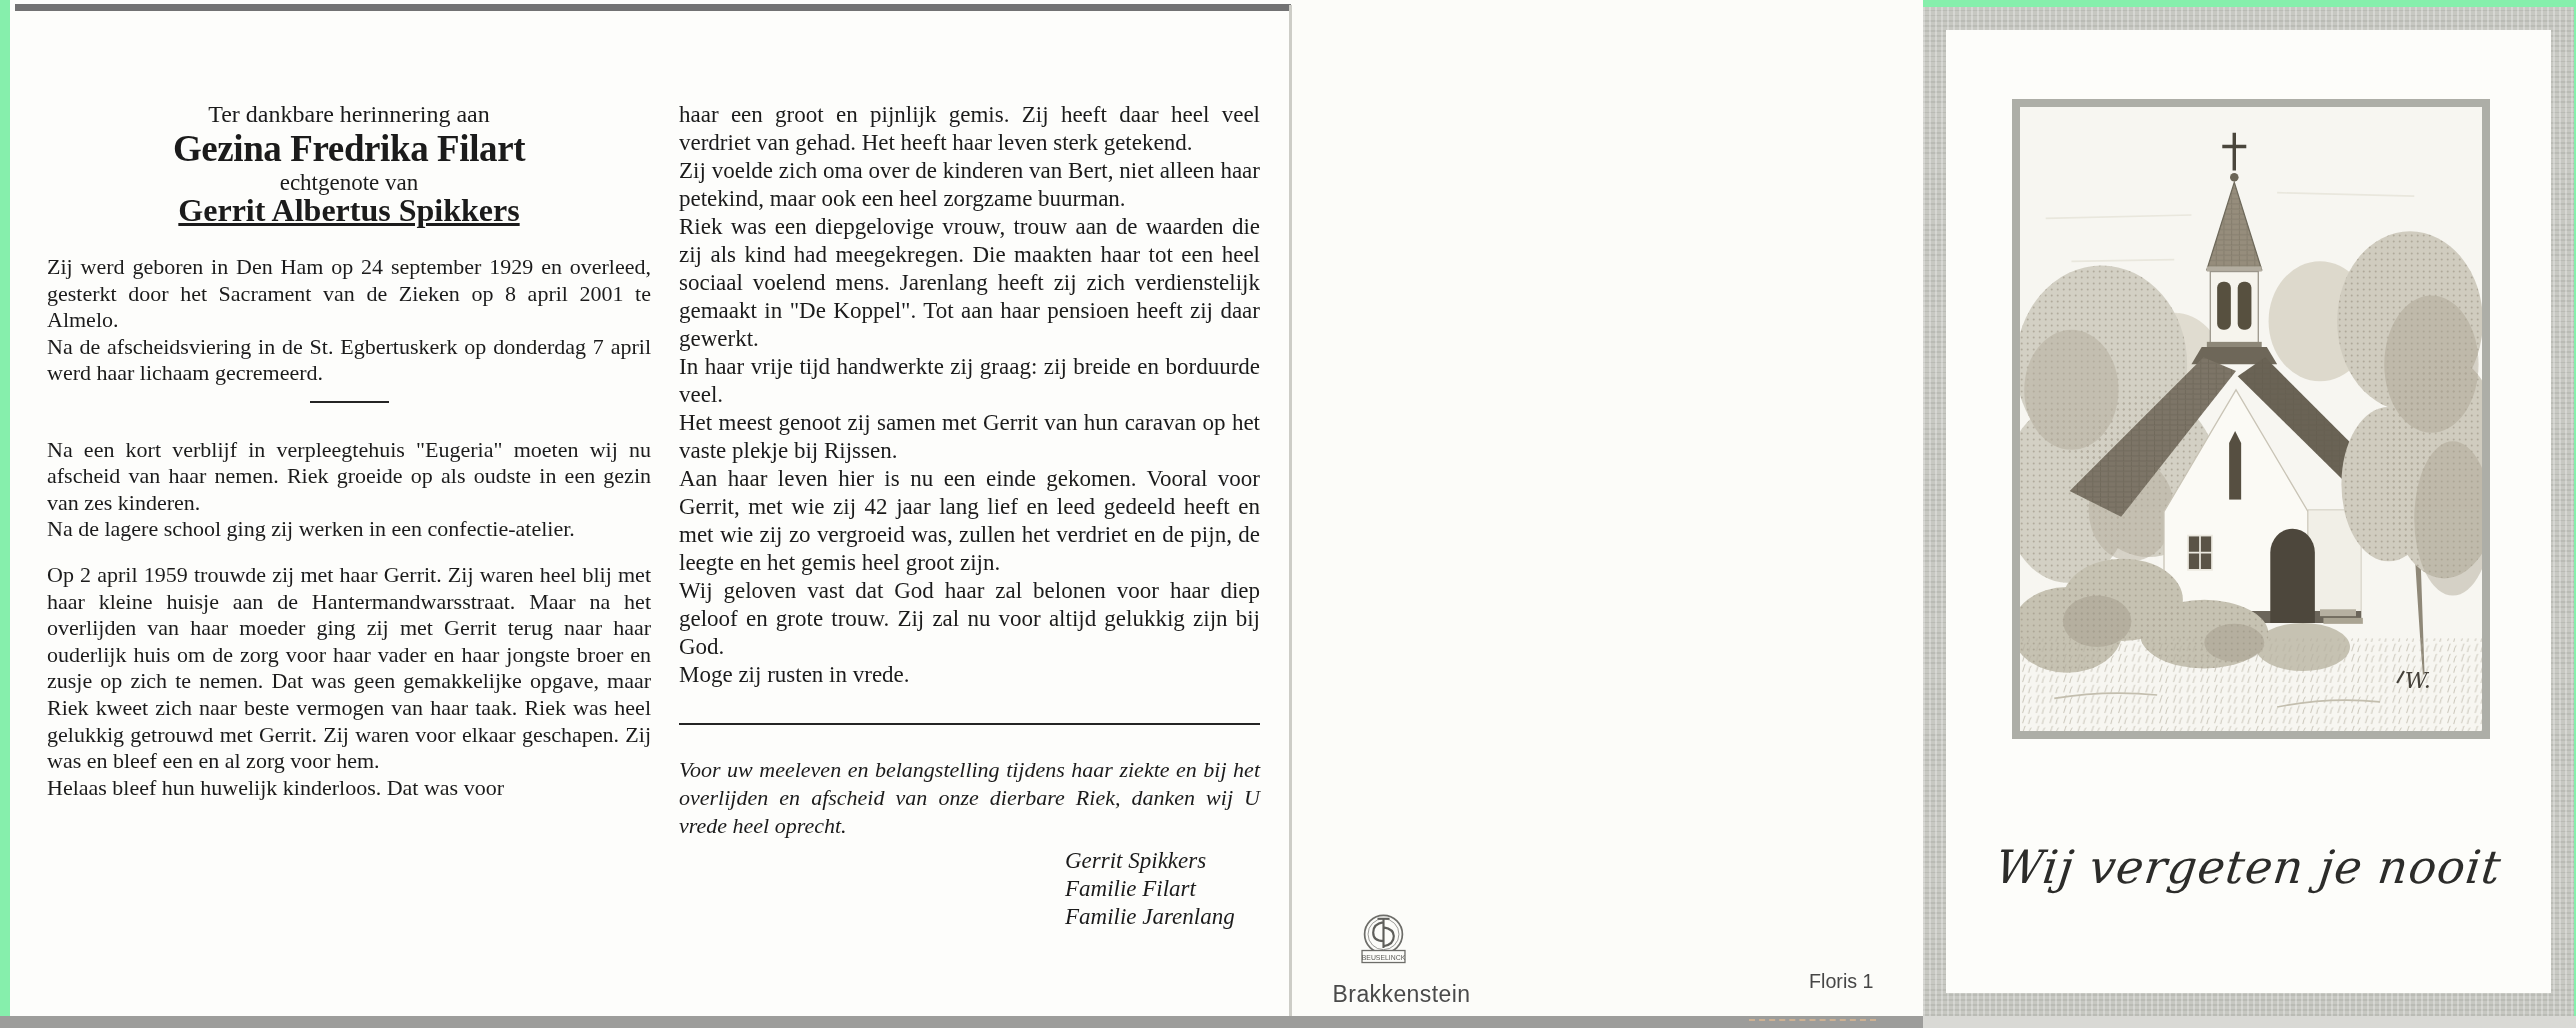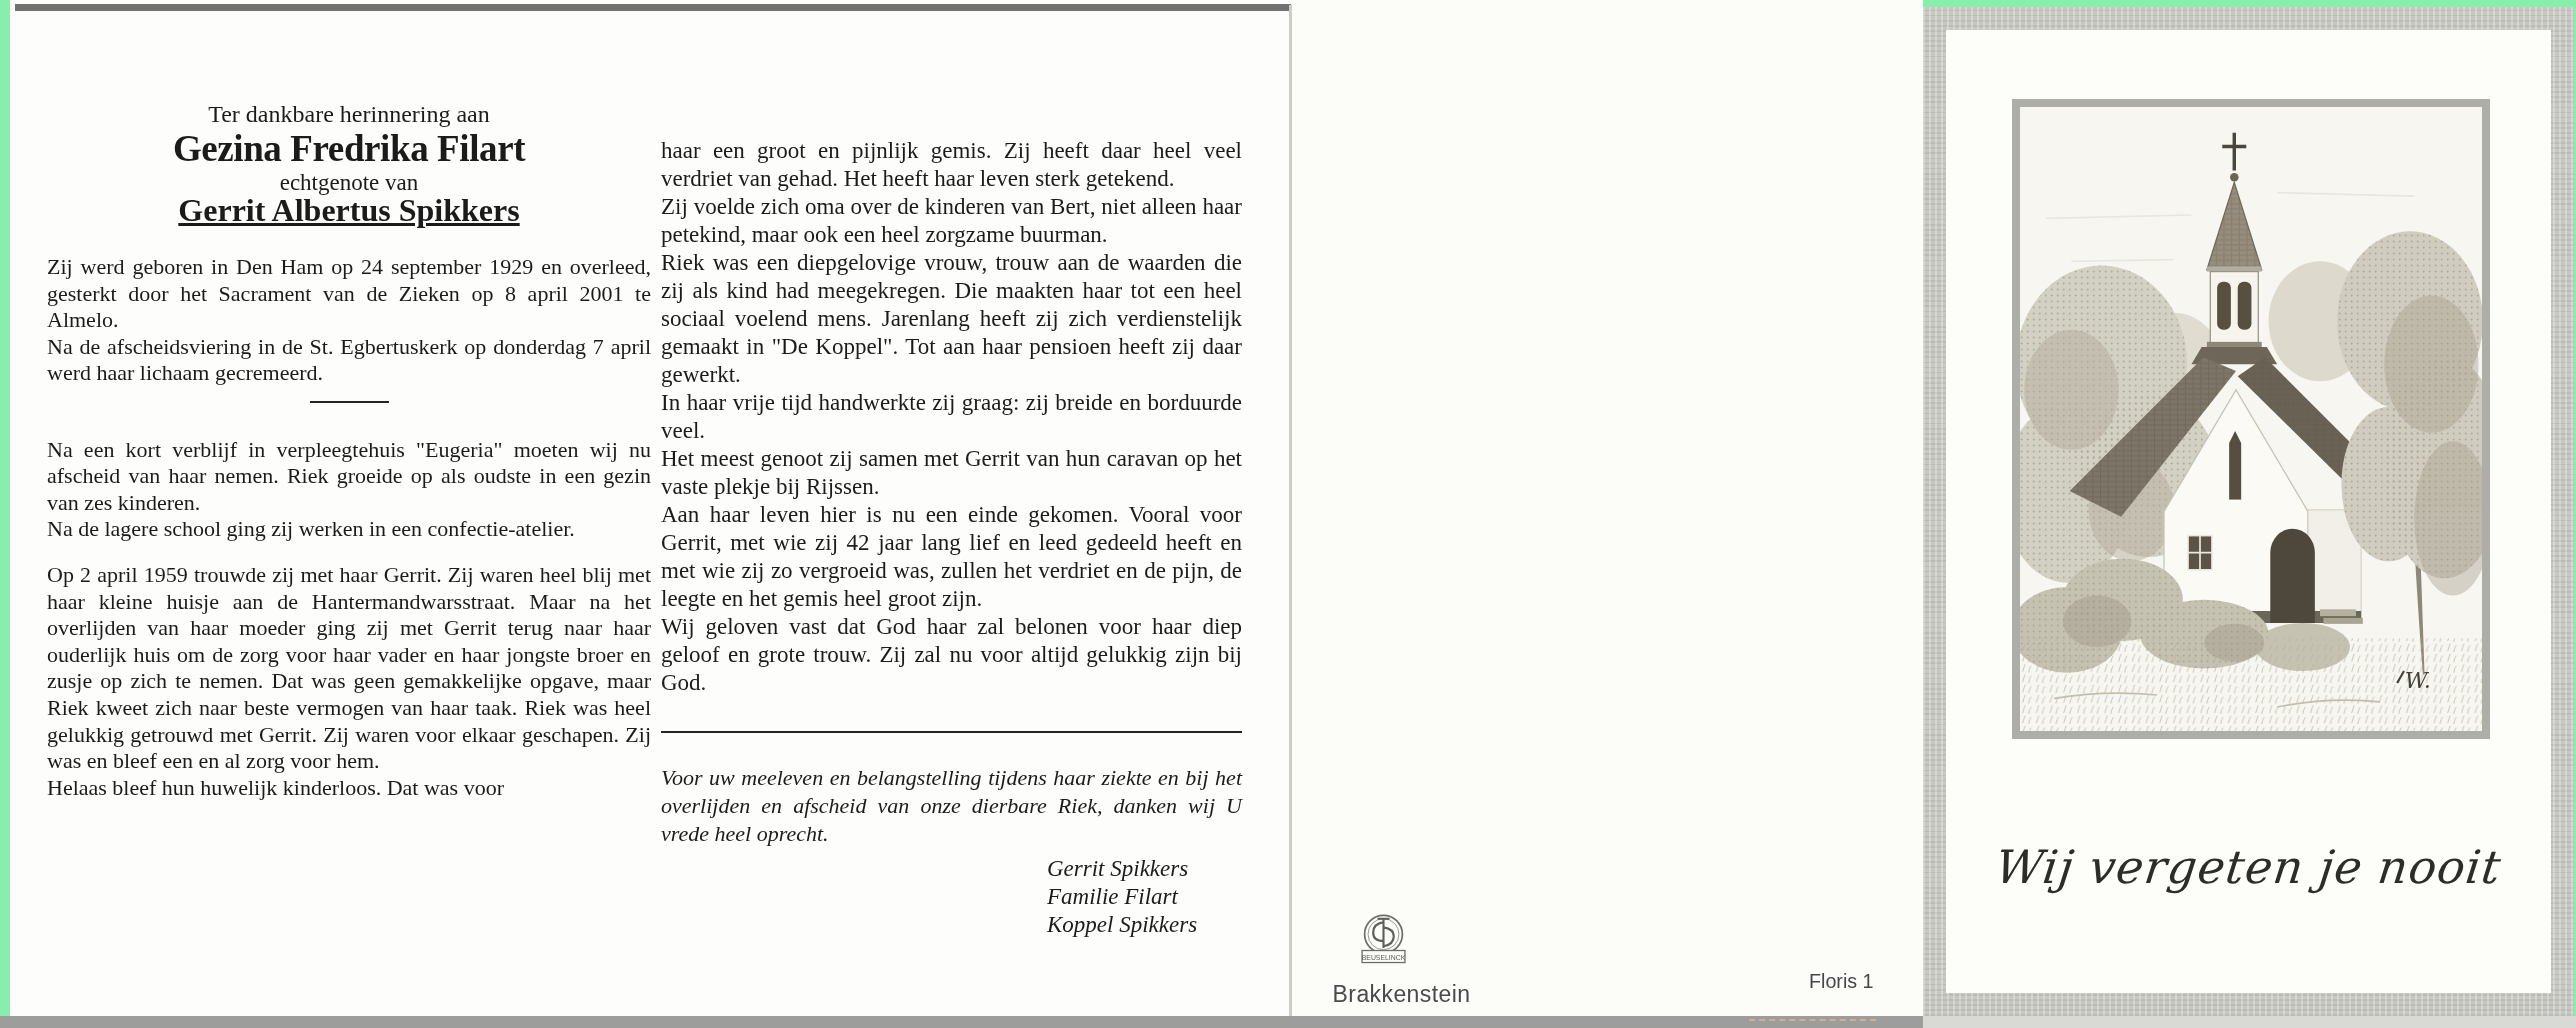--- a/index.html
+++ b/index.html
@@ -12,21 +12,21 @@
              background:linear-gradient(90deg,#ececе8,#d7d7d1 55%,#efefeb);}
   .top-edge{position:absolute;left:15.4px;top:4.3px;width:1276px;height:6.9px;background:#59595b;opacity:.85;}
   .fold-line{position:absolute;left:1289px;top:5.1px;width:2.6px;height:1016px;background:#cdcdc7;}
   .bottom-band-left{position:absolute;left:0;top:1016px;width:1923px;height:12px;background:#9d9d9b;}
   .bottom-band-right{position:absolute;left:1923px;top:1016px;width:653px;height:12px;background:#d9d9d5;}
 
   
   .col{position:absolute;text-align:justify;}
   .col p{margin:0;}
   .col-left{left:47px;top:101px;width:604px;font-size:22px;line-height:26.6px;}
-  .col-mid{left:661px;top:101px;width:581px;font-size:23px;line-height:28px;margin-top:36px;}
+  .col-mid{left:679px;top:101px;width:581px;font-size:23px;line-height:28px;}
   .header-intro{text-align:center;font-size:24px;margin:5.1px 0 0;}
   .header-name{text-align:center;font-size:37px;font-weight:bold;letter-spacing:-0.4px;margin:60px 0 0;line-height:41px;}
   .header-rel{text-align:center;font-size:23px;margin:31px 0 0;line-height:27.4px;}
   .header-spouse{text-align:center;font-size:32px;font-weight:bold;margin:5.1px 0 0;line-height:29px;text-decoration:underline;}
   .first-par{margin-top:29px !important;}
   .sep-short{width:79px;border:0;border-top:2.6px solid #242424;margin:13.7px auto 34px;}
   .par-gap{margin-top:19px !important;}
   .rule-long{border:0;border-top:2.6px solid #242424;margin:34px 0 31px;}
   .ack{font-style:italic;font-size:22px;line-height:28px;}
   .sigs{margin-top:6.9px;font-style:italic;font-size:23px;line-height:28px;padding-left:386px;text-align:left;}
@@ -81,26 +81,27 @@
   </div>
 
   <div class="col col-mid">
     <p>haar een groot en pijnlijk gemis. Zij heeft daar heel veel verdriet van gehad. Het heeft haar leven sterk getekend.</p>
     <p>Zij voelde zich oma over de kinderen van Bert, niet alleen haar petekind, maar ook een heel zorgzame buurman.</p>
     <p>Riek was een diepgelovige vrouw, trouw aan de waarden die zij als kind had meegekregen. Die maakten haar tot een heel sociaal voelend mens. Jarenlang heeft zij zich verdienstelijk gemaakt in "De Koppel". Tot aan haar pensioen heeft zij daar gewerkt.</p>
     <p>In haar vrije tijd handwerkte zij graag: zij breide en borduurde veel.</p>
     <p>Het meest genoot zij samen met Gerrit van hun caravan op het vaste plekje bij Rijssen.</p>
     <p>Aan haar leven hier is nu een einde gekomen. Vooral voor Gerrit, met wie zij 42 jaar lang lief en leed gedeeld heeft en met wie zij zo vergroeid was, zullen het verdriet en de pijn, de leegte en het gemis heel groot zijn.</p>
     <p>Wij geloven vast dat God haar zal belonen voor haar diep geloof en grote trouw. Zij zal nu voor altijd gelukkig zijn bij God.</p>
+    <p>Moge zij rusten in vrede.</p>
     <hr class="rule-long">
     <p class="ack">Voor uw meeleven en belangstelling tijdens haar ziekte en bij het overlijden en afscheid van onze dierbare Riek, danken wij U vrede heel oprecht.</p>
     <div class="sigs">
       <div>Gerrit Spikkers</div>
       <div>Familie Filart</div>
-      <div>Koppel Spikkers</div>
+      <div>Familie Jarenlang</div>
     </div>
   </div>
 
   <div class="publisher">
     <svg width="67" height="69" viewBox="0 0 78 80">
       <circle cx="39" cy="28" r="22" fill="none" stroke="#6d6d69" stroke-width="2"></circle>
       <circle cx="39" cy="28" r="18" fill="none" stroke="#8a8a86" stroke-width="1"></circle>
       <path d="M39,10 V44 M39,14 q-12,2 -12,12 q0,10 12,10 M39,20 q12,2 12,10 q0,10 -12,12 M32,10 h14" fill="none" stroke="#5f5f5b" stroke-width="2.5"></path>
       <rect x="14" y="47" width="50" height="14" fill="#fcfcf9" stroke="#6d6d69" stroke-width="1.5"></rect>
       <text x="39" y="57.5" text-anchor="middle" font-family="Liberation Sans, sans-serif" font-size="8" fill="#5a5a56">BEUSELINCK</text>

